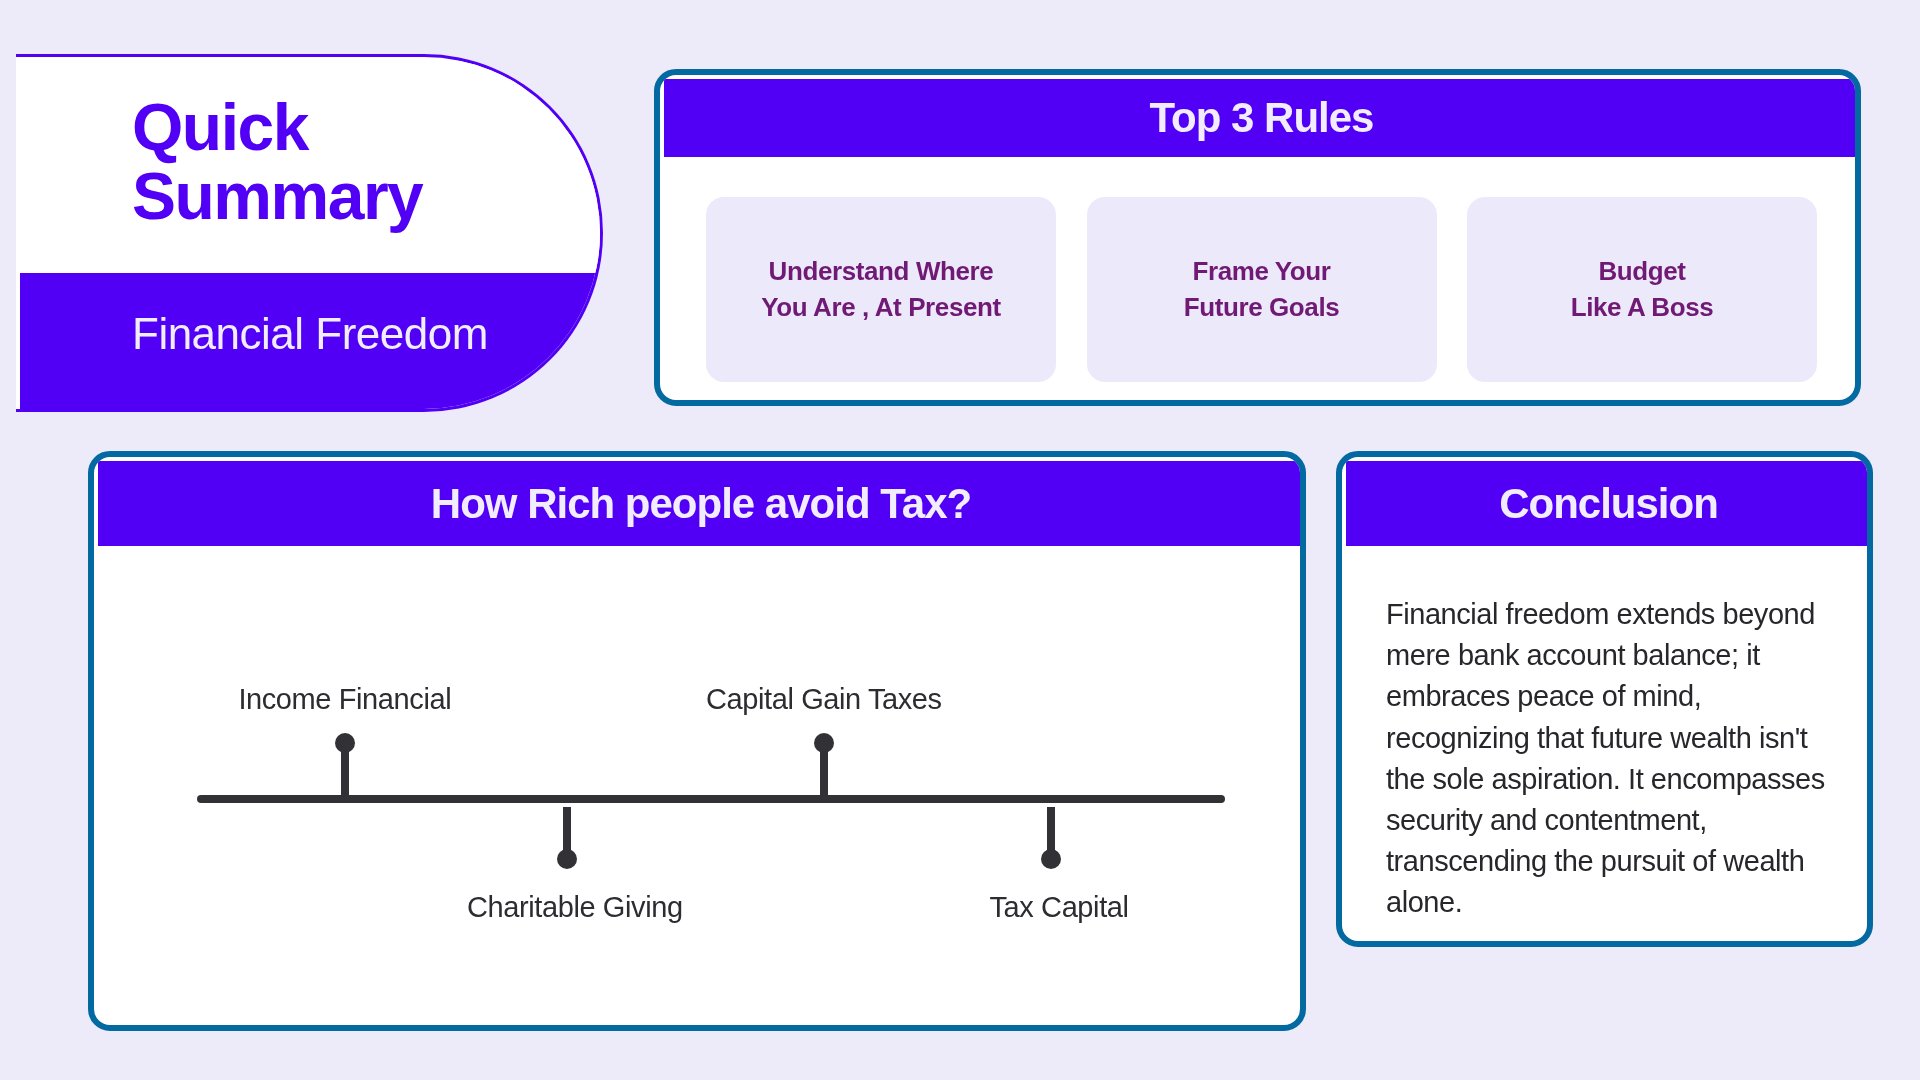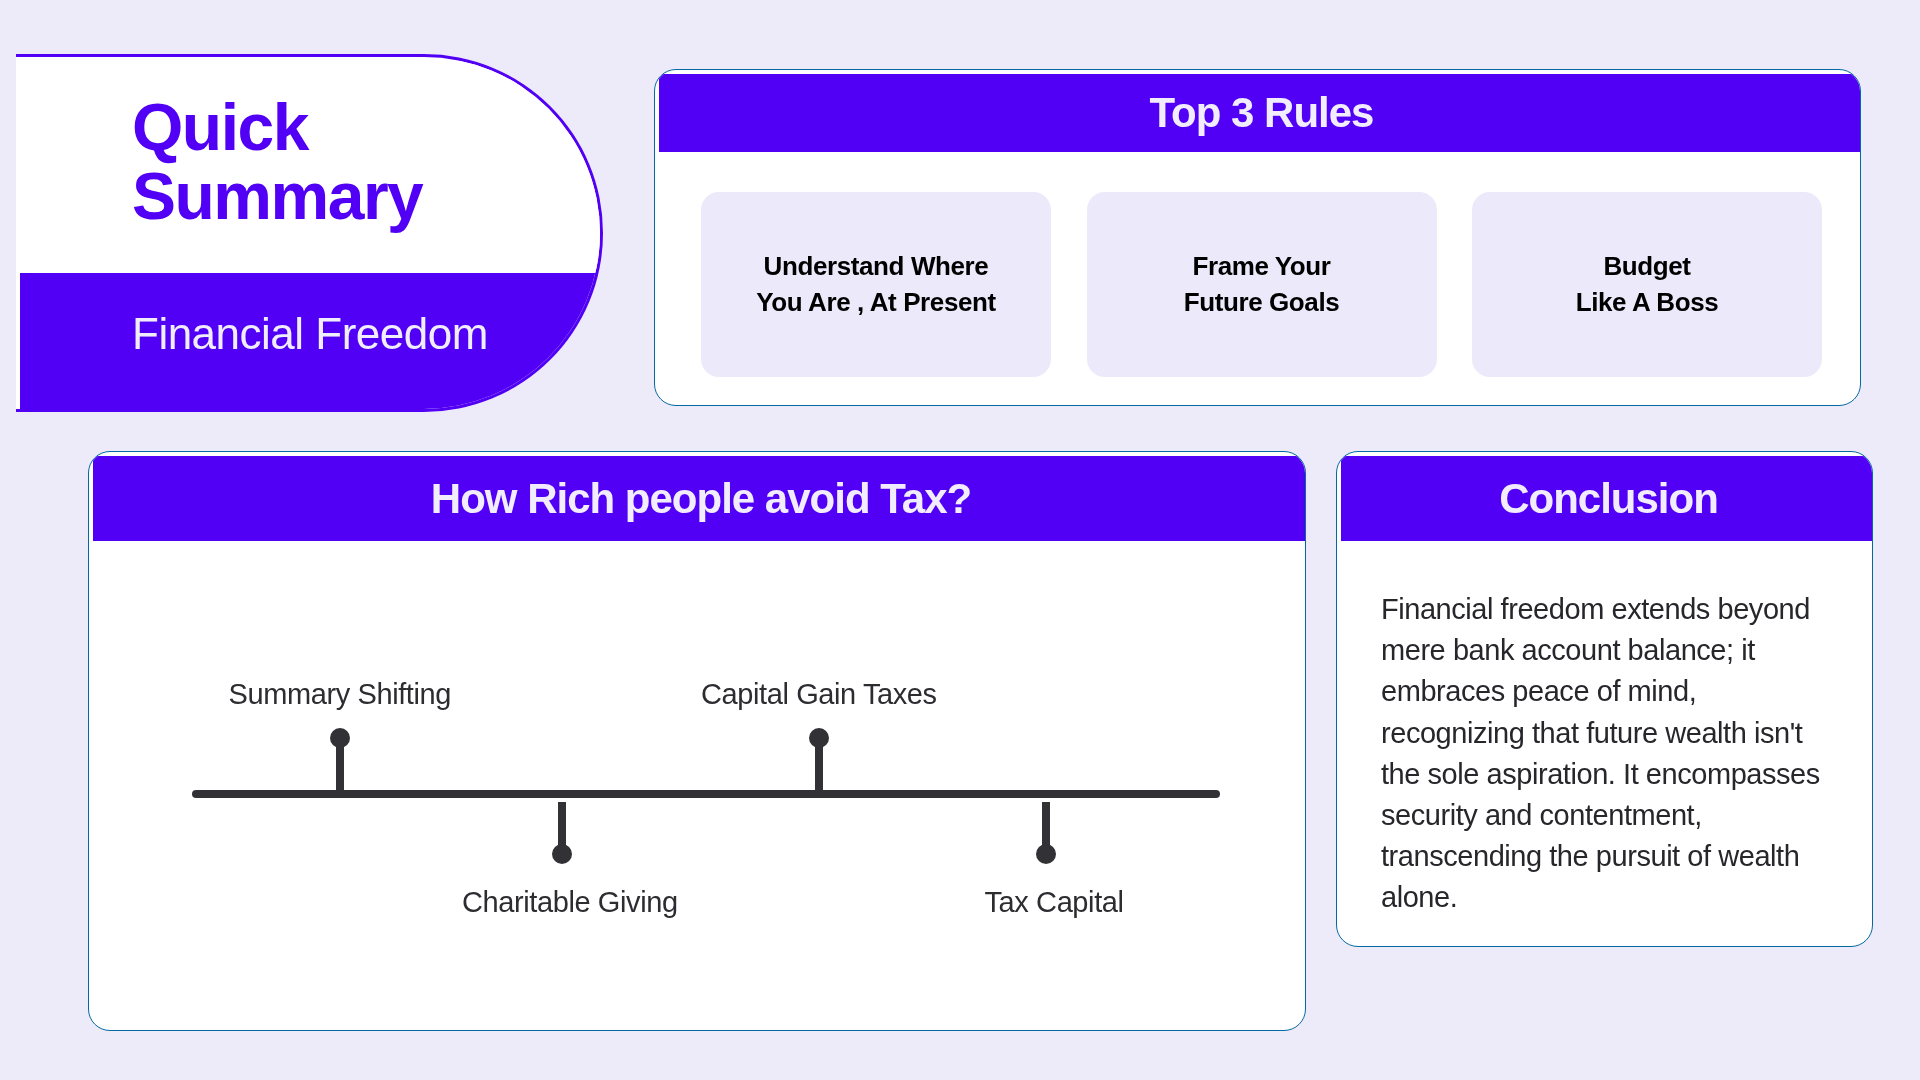--- a/index.html
+++ b/index.html
@@ -38,21 +38,21 @@
   }
   .qs-sub {
     position:absolute; left:108px; top:32px;
     font-size:44px; color:#F0EDFE; letter-spacing:-0.5px;
   }
 
   
   .panel {
     position:absolute;
     background:#ffffff;
-    border:1px solid #0369a1;
+    border:6px solid #0369a1;
     border-radius:22px;
     overflow:hidden;
   }
   .panel-header {
     background:#5200F5;
     width:100%;
     display:flex; align-items:center; justify-content:center;
     color:#F1EDFE;
     font-weight:bold;
     letter-spacing:-1px;
@@ -65,21 +65,21 @@
     position:absolute; left:0; top:78px; width:100%; height:259px;
     display:flex; align-items:flex-start; justify-content:space-between;
     padding:36px 38px 0 38px;
   }
   .rule-box {
     width:350px; height:185px;
     background:#ECE9FA;
     border-radius:18px;
     display:flex; align-items:center; justify-content:center;
     text-align:center;
-    font-size:26px; font-weight:bold; color:#000000;
+    font-size:26px; font-weight:bold; color:#701a75;
     line-height:1.35; letter-spacing:-0.4px;
     white-space:pre-line;
   }
 
   
   #tax-panel { left:72px; top:435px; width:1218px; height:580px; }
   #tax-panel .panel-header { height:85px; font-size:42px; }
   .tax-body { position:absolute; left:0; top:85px; width:100%; height:495px; }
 
   .axis-line {
@@ -151,21 +151,21 @@
   </div>
 
   <div class="panel" id="tax-panel">
     <div class="panel-header">How Rich people avoid Tax?</div>
     <div class="tax-body">
       <div class="axis-line"></div>
 
       <div class="node up" id="node-0" style="left: 234.808px; top: 245px;">
         <div class="stem"></div>
         <div class="dot"></div>
-        <div class="label">Summary Shifting</div>
+        <div class="label">Income Financial</div>
       </div>
 
       <div class="node down" id="node-1" style="left: 456.856px; top: 245px;">
         <div class="stem"></div>
         <div class="dot"></div>
         <div class="label">Charitable Giving</div>
       </div>
 
       <div class="node up" id="node-2" style="left: 713.856px; top: 245px;">
         <div class="stem"></div>

